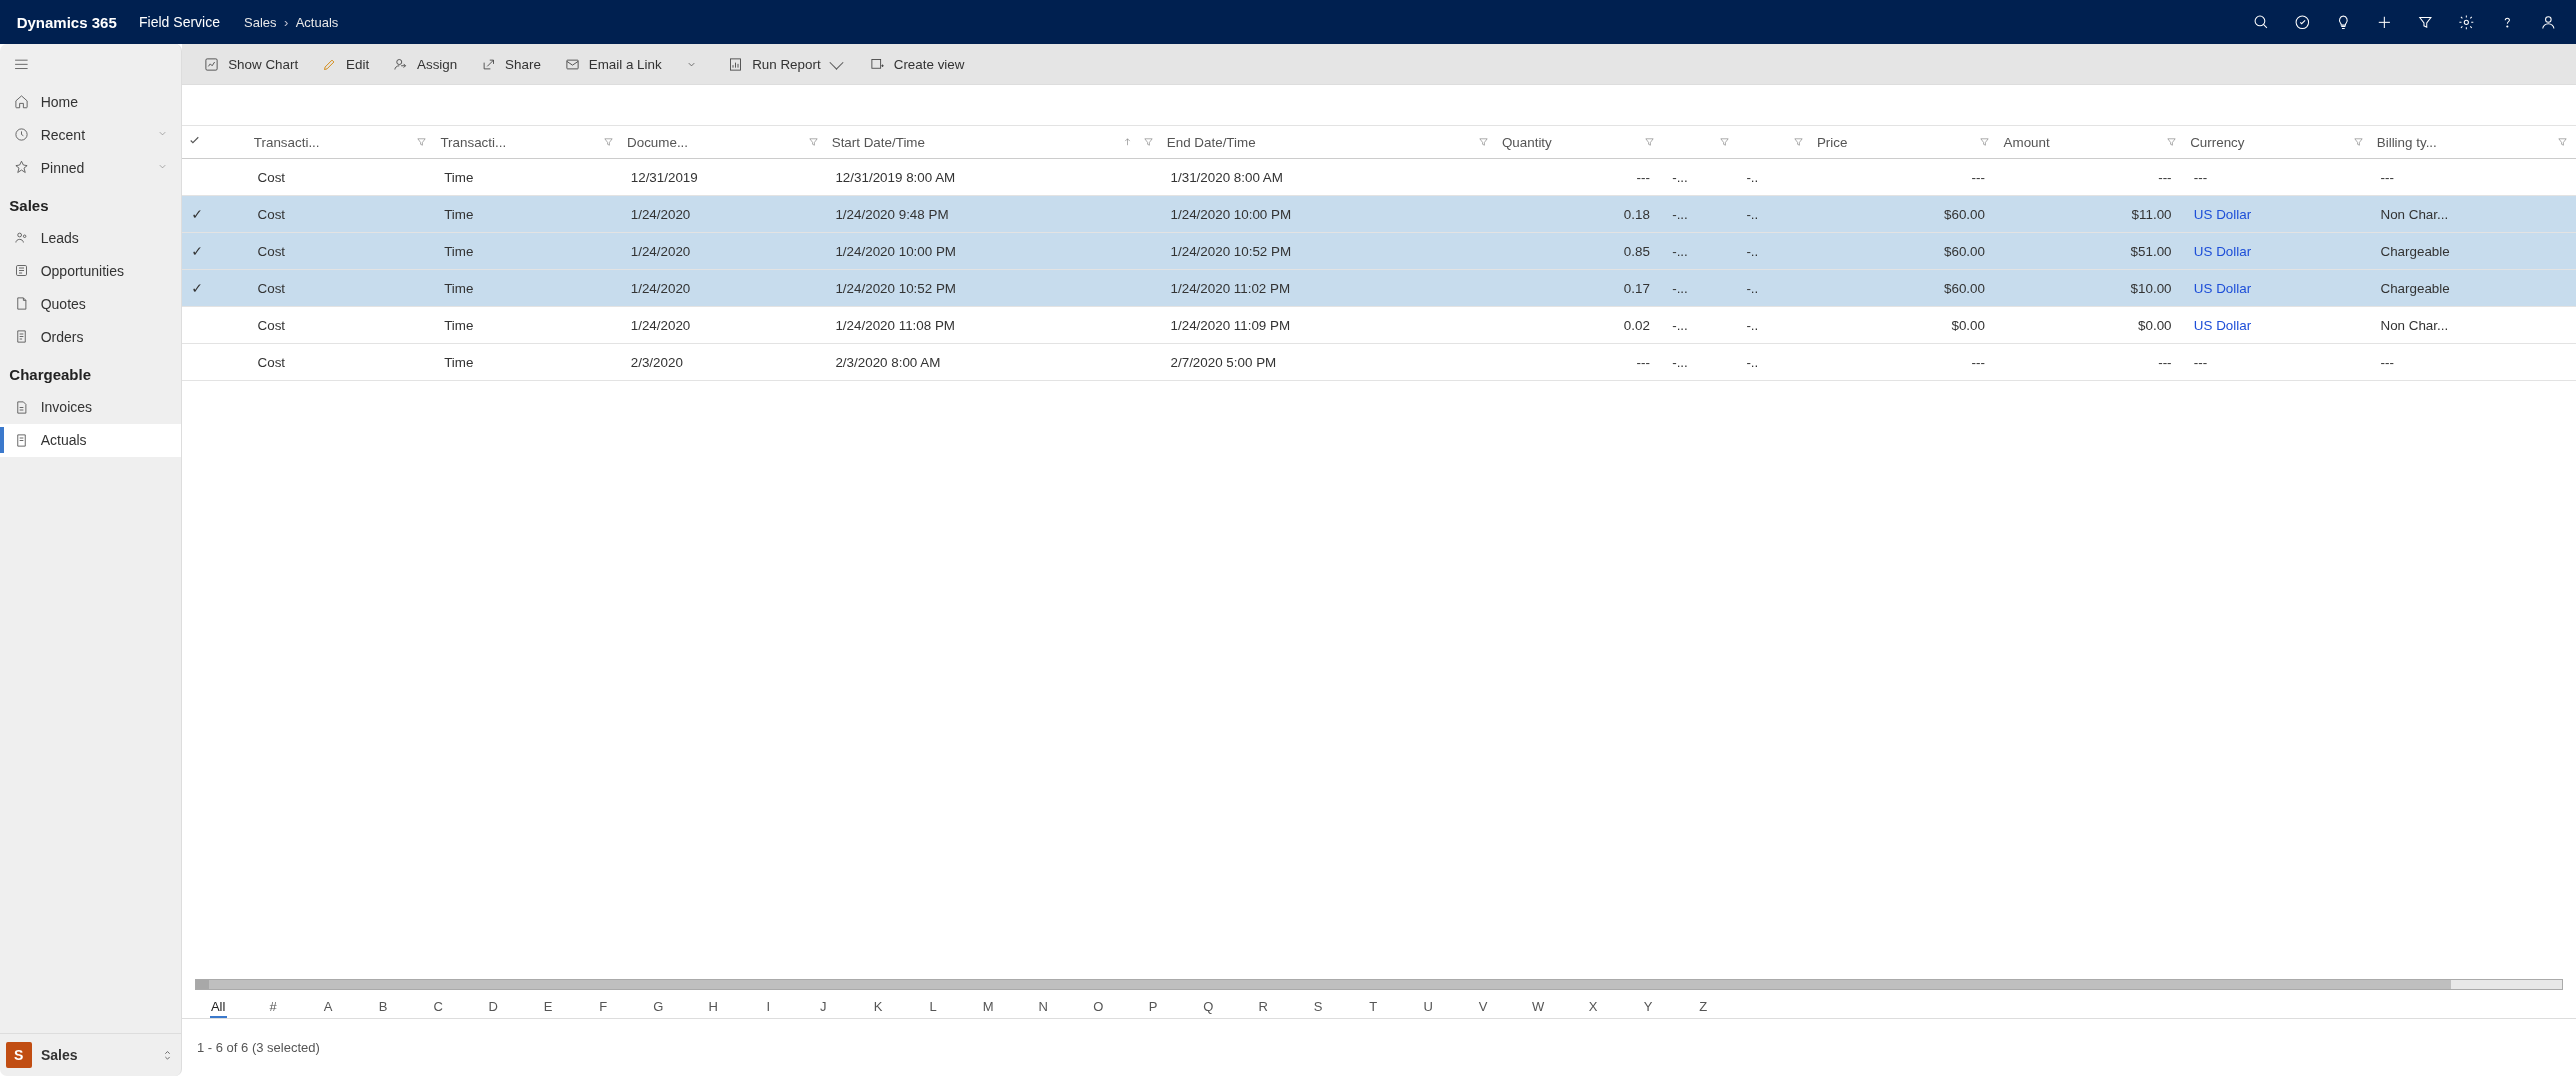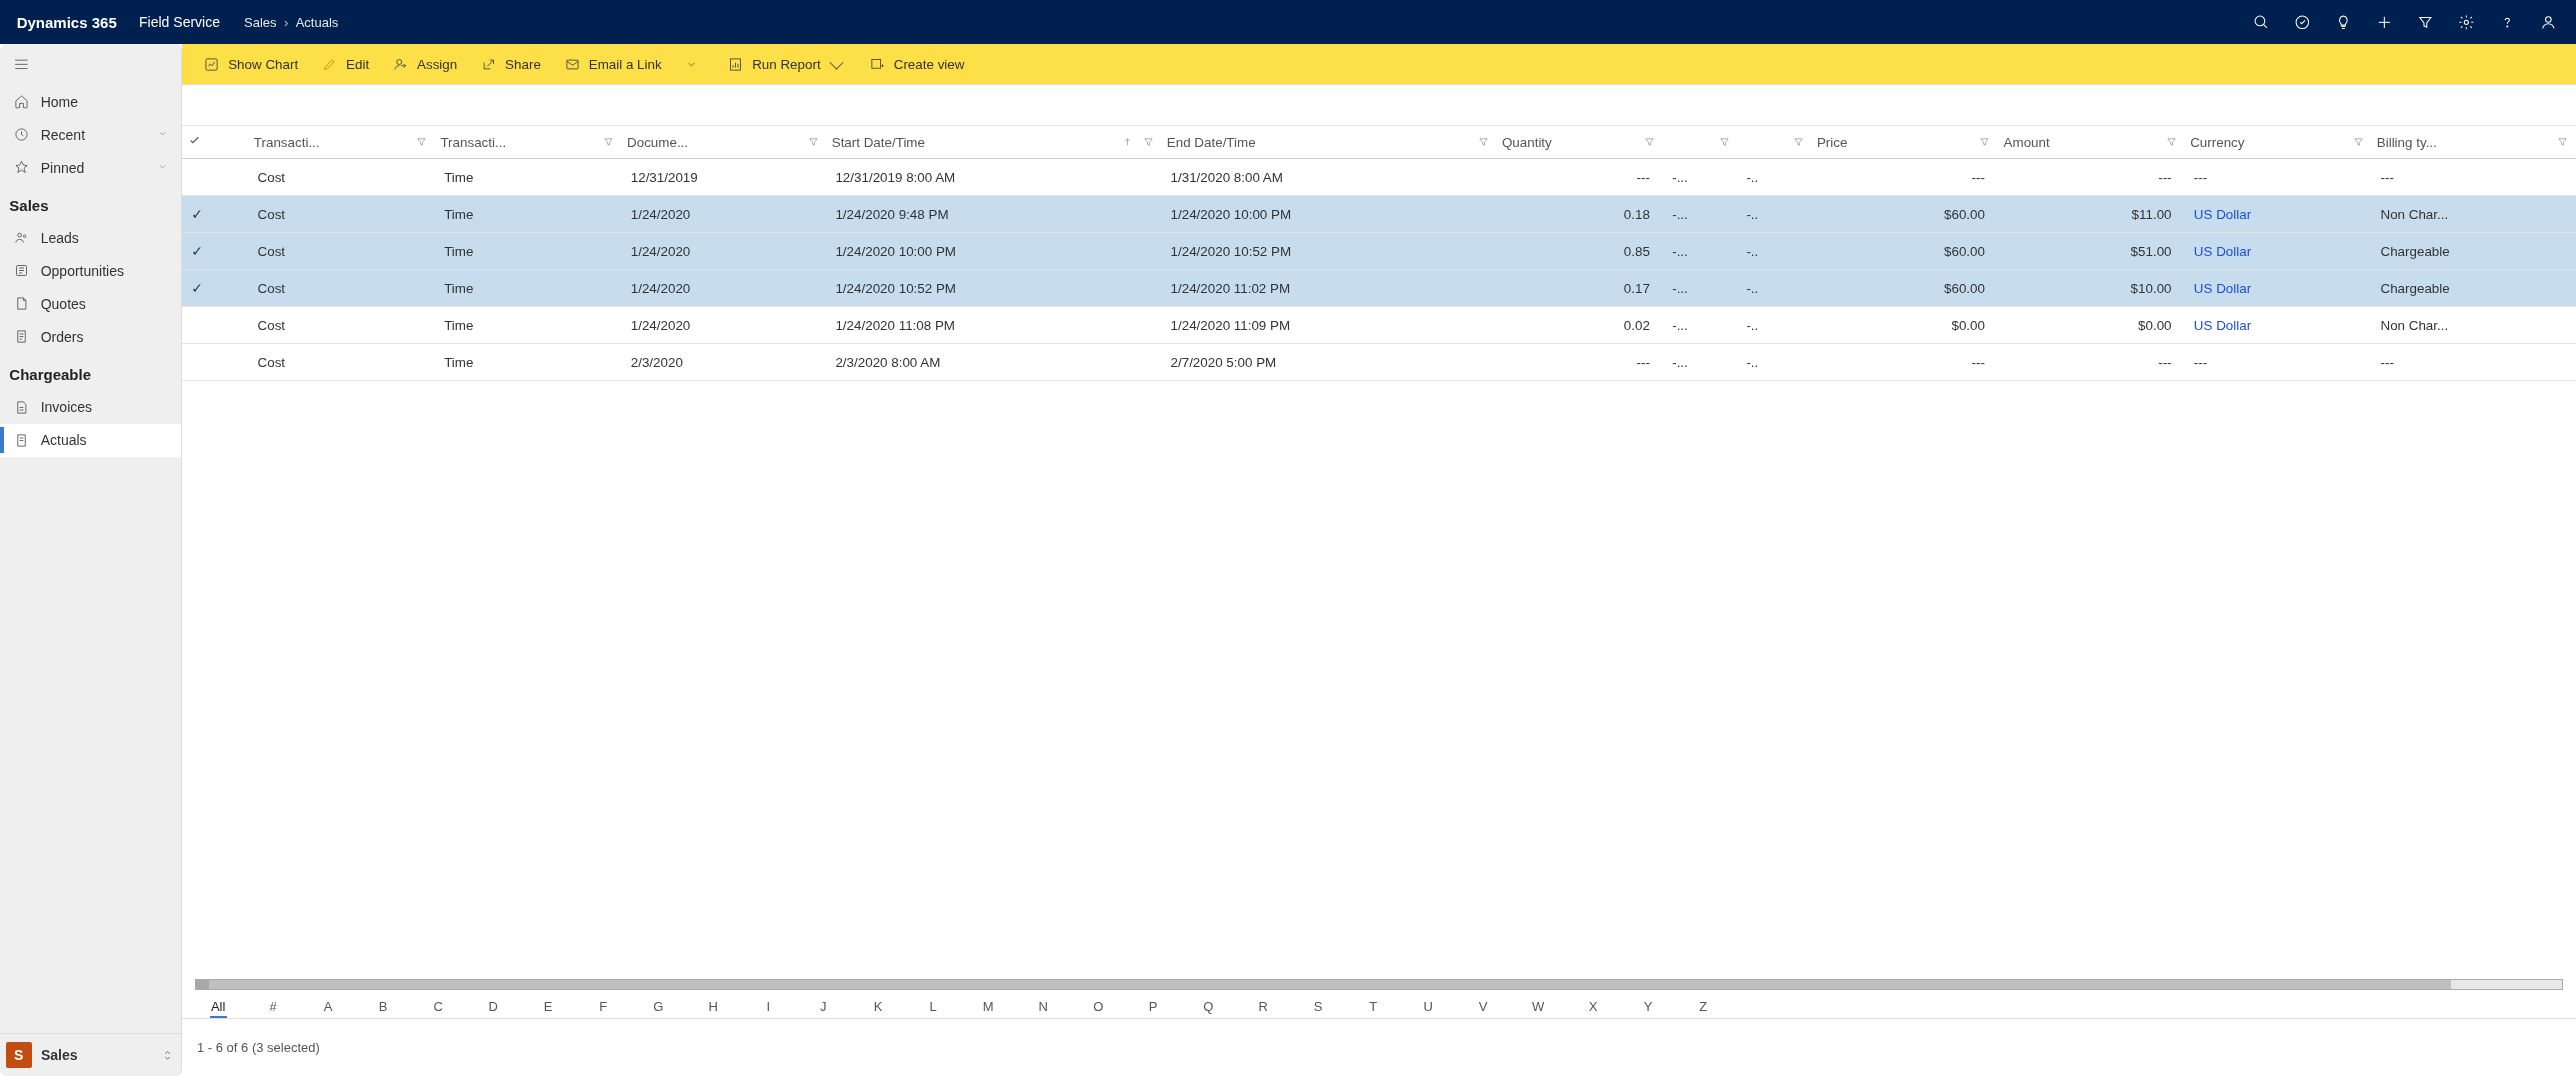--- a/index.html
+++ b/index.html
@@ -134,21 +134,21 @@
     flex-direction:column;
     min-width:0;
   }
 
   .cmdbar {
     height:41px;
     display:flex;
     align-items:center;
     padding: 0 9.3px;
     border-bottom:0.9px solid #ddd;
-    background:#fde047;
+    background:#e5e5e5;
   }
   .cmd {
     display:flex;
     align-items:center;
     padding: 0 11px;
     height: 30px;
     cursor:pointer;
     font-size:13.4px;
   }
   .cmd .cicon { width:18.5px; height:18.5px; margin-right:7.4px; display:flex; align-items:center; justify-content:center;}

